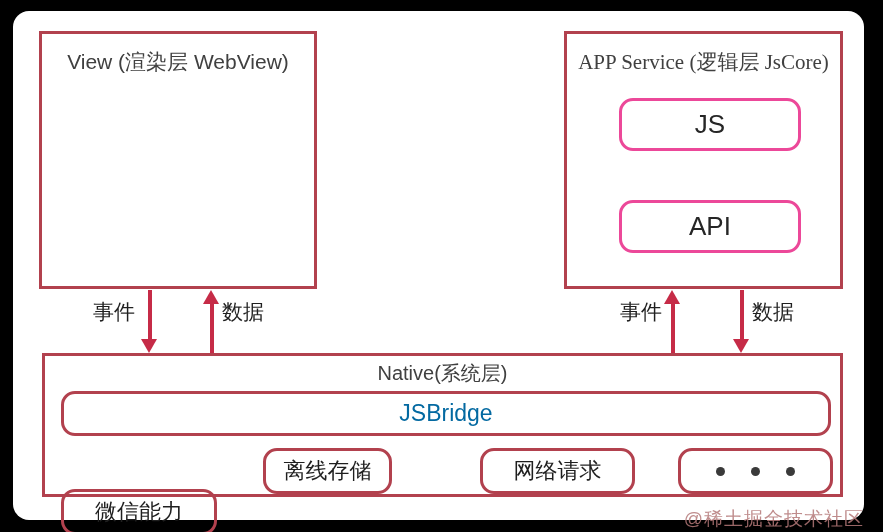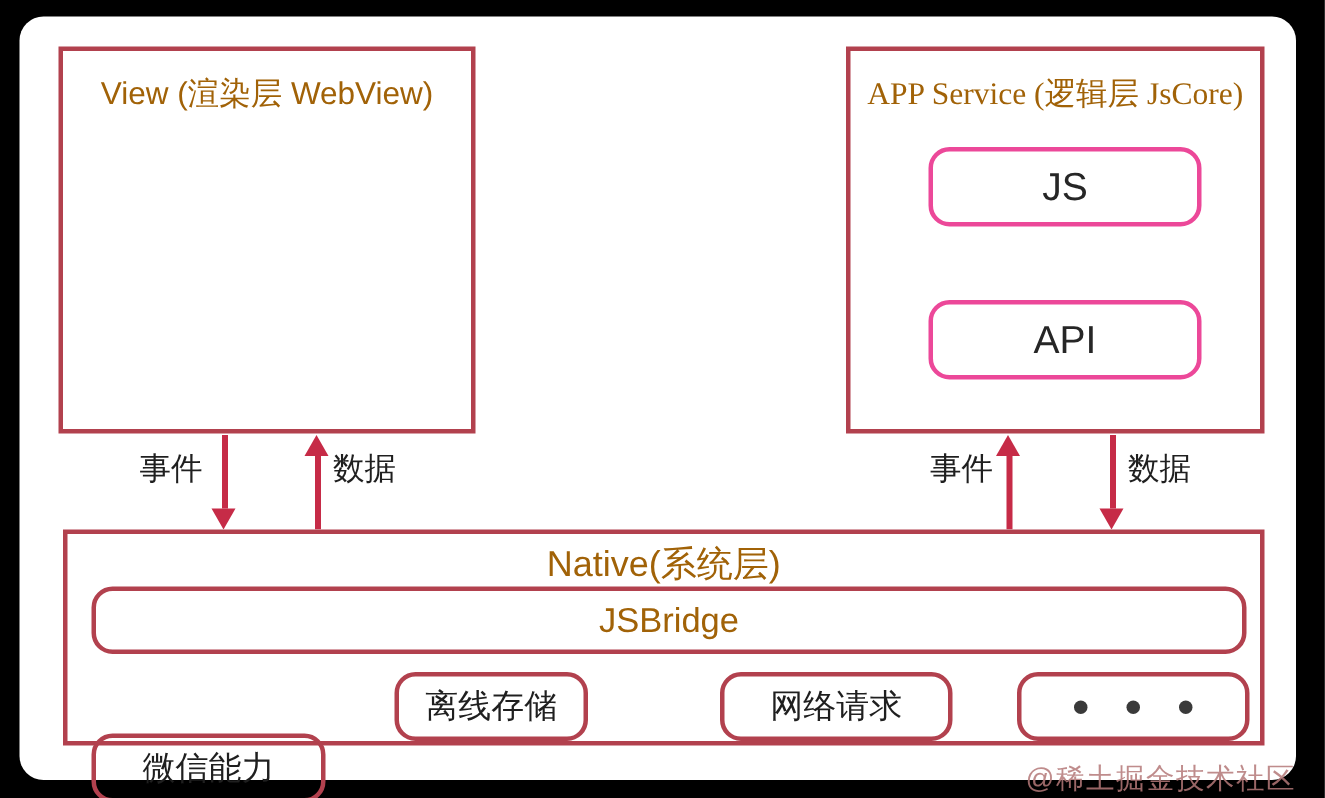--- a/index.html
+++ b/index.html
@@ -23,21 +23,21 @@
     border:3px solid #b2414e;
     background:#fff;
     box-sizing:border-box;
   }
   .panel-title{
     position:absolute;
     left:0;right:0;
     text-align:center;
     font-size:21px;
     font-weight:500;
-    color:#a16207;
+    color:#404040;
     white-space:nowrap;
   }
   
   .view-panel{left:39px;top:31px;width:278px;height:258px;}
   .view-panel .panel-title{top:14px;}
   .view-inner{
     position:absolute;left:49px;top:56px;width:182px;height:173px;
     border:3px solid #b2414e;border-radius:34px;
     box-sizing:border-box;
   }
@@ -79,27 +79,27 @@
     position:absolute;top:298px;
     font-size:21px;color:#1f1f1f;font-weight:500;
     white-space:nowrap;
   }
   .lbl-l1{left:93px;}
   .lbl-l2{left:222px;}
   .lbl-r1{left:620px;}
   .lbl-r2{left:752px;}
   
   .native-panel{left:42px;top:353px;width:801px;height:144px;}
-  .native-panel .panel-title{top:4px;font-size:24px;text-align:center;}
+  .native-panel .panel-title{top:4px;font-size:20px;text-align:center;}
   .jsbridge-bar{
     position:absolute;left:16px;top:35px;width:770px;height:45px;
     border:3px solid #b2414e;border-radius:14px;
     box-sizing:border-box;
     display:flex;align-items:center;justify-content:center;
-    font-size:23px;color:#a16207;
+    font-size:23px;color:#0369a1;
   }
   .cap-box{
     position:absolute;top:92px;height:46px;
     border:3px solid #b2414e;border-radius:14px;
     box-sizing:border-box;
     display:flex;align-items:center;justify-content:center;
     font-size:22px;color:#1f1f1f;
   }
   .cap-1{left:16px;width:156px;margin-top:41px;}
   .cap-2{left:218px;width:129px;}

